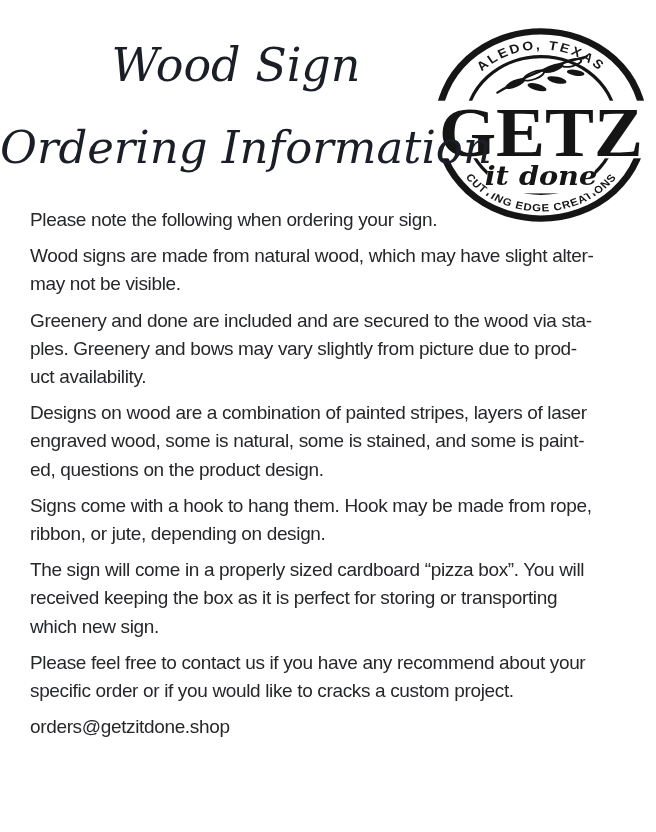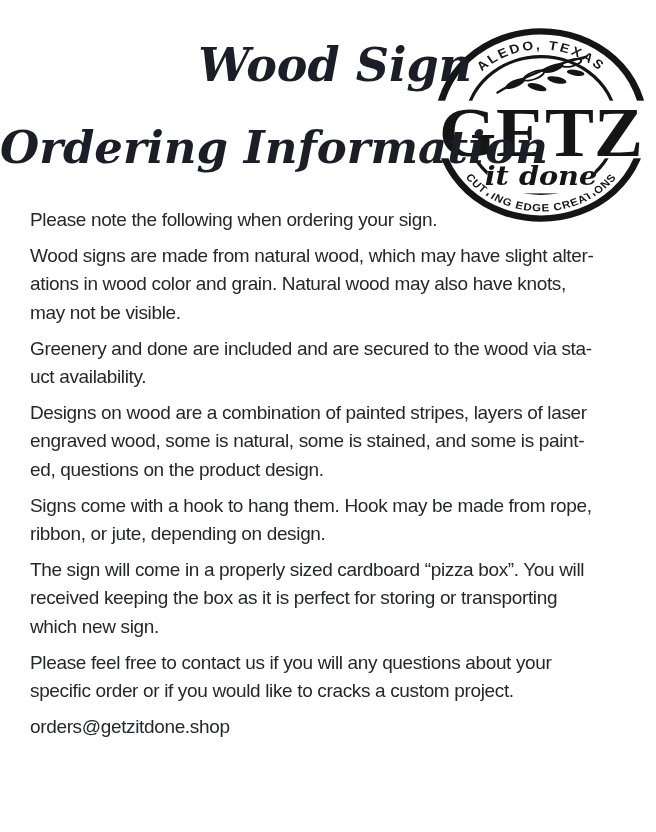--- a/index.html
+++ b/index.html
@@ -20,25 +20,25 @@
     width: 218px;
     height: 198px;
   }
 
   
   .title {
     position: absolute;
     top: 24px;
     left: 0;
     width: 472px;
-    text-align: right;
+    text-align: center;
     color: #1b1d27;
     font-family: "DejaVu Serif", serif;
     font-style: italic;
-    font-weight: 700;
+    font-weight: 400;
   }
   .title-line { white-space: nowrap; }
   .title-line-1 { font-size: 46px; line-height: 82px; }
   .title-line-2 { font-size: 45px; line-height: 84px; }
 
   
   .content {
     position: absolute;
     top: 206px;
     left: 30px;
@@ -98,26 +98,26 @@
   </div>
 
   <div class="content">
 
     <p class="para">
       <span class="line">Please note the following when ordering your sign.</span>
     </p>
 
     <p class="para">
       <span class="line">Wood signs are made from natural wood, which may have slight alter-</span>
-      <span class="line">ations in wood color and grain. Natural wood may also have knots,</span>
       <span class="line">may not be visible.</span>
     </p>
 
     <p class="para">
       <span class="line">Greenery and done are included and are secured to the wood via sta-</span>
+      <span class="line">ples. Greenery and bows may vary slightly from picture due to prod-</span>
       <span class="line">uct availability.</span>
     </p>
 
     <p class="para">
       <span class="line">Designs on wood are a combination of painted stripes, layers of laser</span>
       <span class="line">engraved wood, some is natural, some is stained, and some is paint-</span>
       <span class="line">ed, questions on the product design.</span>
     </p>
 
     <p class="para">
@@ -125,21 +125,21 @@
       <span class="line">ribbon, or jute, depending on design.</span>
     </p>
 
     <p class="para">
       <span class="line">The sign will come in a properly sized cardboard “pizza box”. You will</span>
       <span class="line">received keeping the box as it is perfect for storing or transporting</span>
       <span class="line">which new sign.</span>
     </p>
 
     <p class="para">
-      <span class="line">Please feel free to contact us if you will any questions about your</span>
+      <span class="line">Please feel free to contact us if you have any recommend about your</span>
       <span class="line">specific order or if you would like to cracks a custom project.</span>
     </p>
 
     <p class="para">
       <span class="line">orders@getzitdone.shop</span>
     </p>
 
   </div>
 </div>
 

